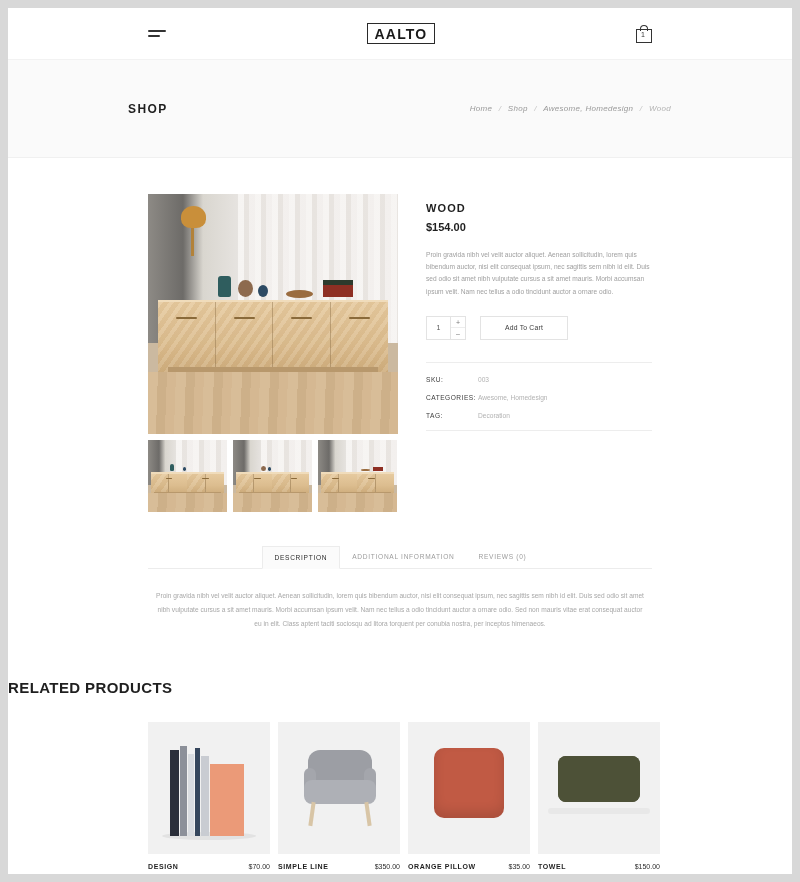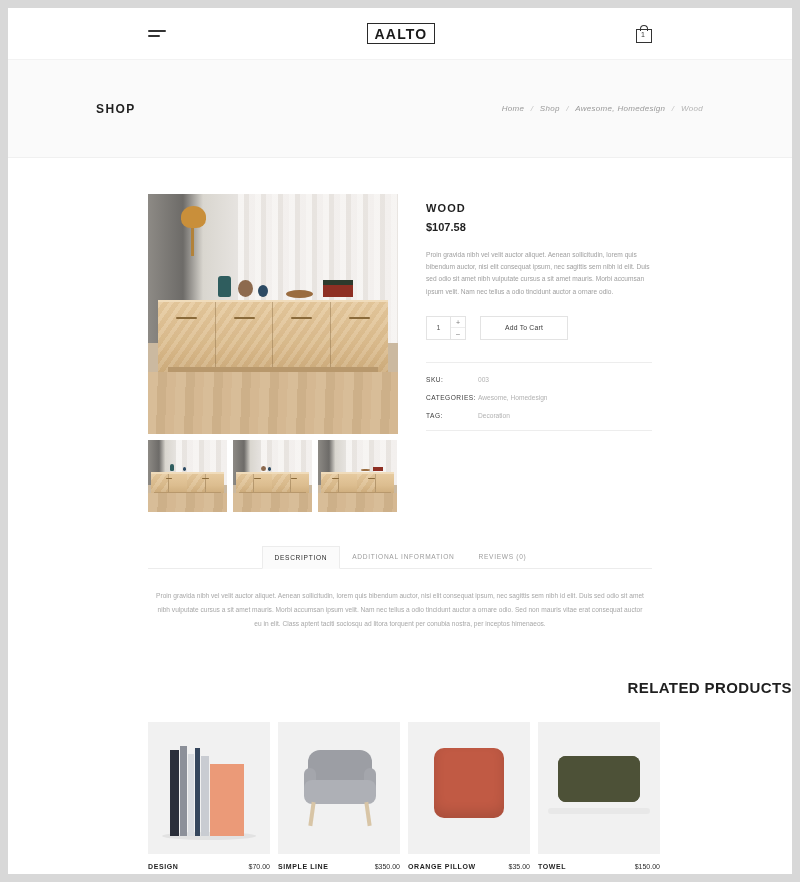--- a/index.html
+++ b/index.html
@@ -55,21 +55,21 @@
   }
 
   
   .band {
     background: #fafafa;
     border-bottom: 1px solid #f0f0f0;
     height: 98px;
     display: flex;
     align-items: center;
     justify-content: space-between;
-    padding: 0 88px;
+    padding: 0 120px;
   }
   .band h1 {
     margin:0;
     font-size: 12px;
     letter-spacing: 1.4px;
     font-weight: bold;
     color: #1f1f1f;
   }
   .crumbs { font-size: 8px; color: #9a9a9a; letter-spacing:.3px;font-style:italic; }
   .crumbs span { margin: 0 1px; }
@@ -193,21 +193,21 @@
     border:1px solid #ececec; border-bottom:1px solid #fbfbfb;
     margin-bottom:-1px;
   }
   .tab-body {
     font-size: 6.6px; line-height: 2.1; color:#a8a8a8;
     text-align:center; padding: 20px 8px 0 8px;
   }
 
   
   .related-title {
-    text-align:right;
+    text-align:left;
     font-size: 15px; font-weight: bold; letter-spacing:.4px;
     color:#1f1f1f;
     margin: 48px 0 26px 0;
   }
   .grid { display:flex; gap: 8px; padding: 0 140px; }
   .card { width: 122px; }
   .card .ph { width: 122px; height: 132px; background:#f1f1f1; position:relative; overflow:hidden; }
   .card .nm { display:flex; justify-content:space-between; align-items:baseline; margin-top: 9px; }
   .card .nm b { font-size: 7px; letter-spacing:.6px; color:#1f1f1f; font-weight:bold; }
   .card .nm s { font-size: 7px; color:#2b2b2b; text-decoration:none; }
@@ -345,21 +345,21 @@
               </div>
             <div class="base"></div>
               <div class="floor"></div>
             </div>
         </div>
       </div>
     </div>
 
     <div class="info">
       <div class="p-title">WOOD</div>
-      <div class="p-price">$107.58</div>
+      <div class="p-price">$154.00</div>
       <div class="p-desc">Proin gravida nibh vel velit auctor aliquet. Aenean sollicitudin, lorem quis bibendum auctor, nisi elit consequat ipsum, nec sagittis sem nibh id elit. Duis sed odio sit amet nibh vulputate cursus a sit amet mauris. Morbi accumsan ipsum velit. Nam nec tellus a odio tincidunt auctor a ornare odio.</div>
 
       <div class="buyrow">
         <div class="qty">
           <div class="val">1</div>
           <div class="steps">
             <div>+</div>
             <div>–</div>
           </div>
         </div>

